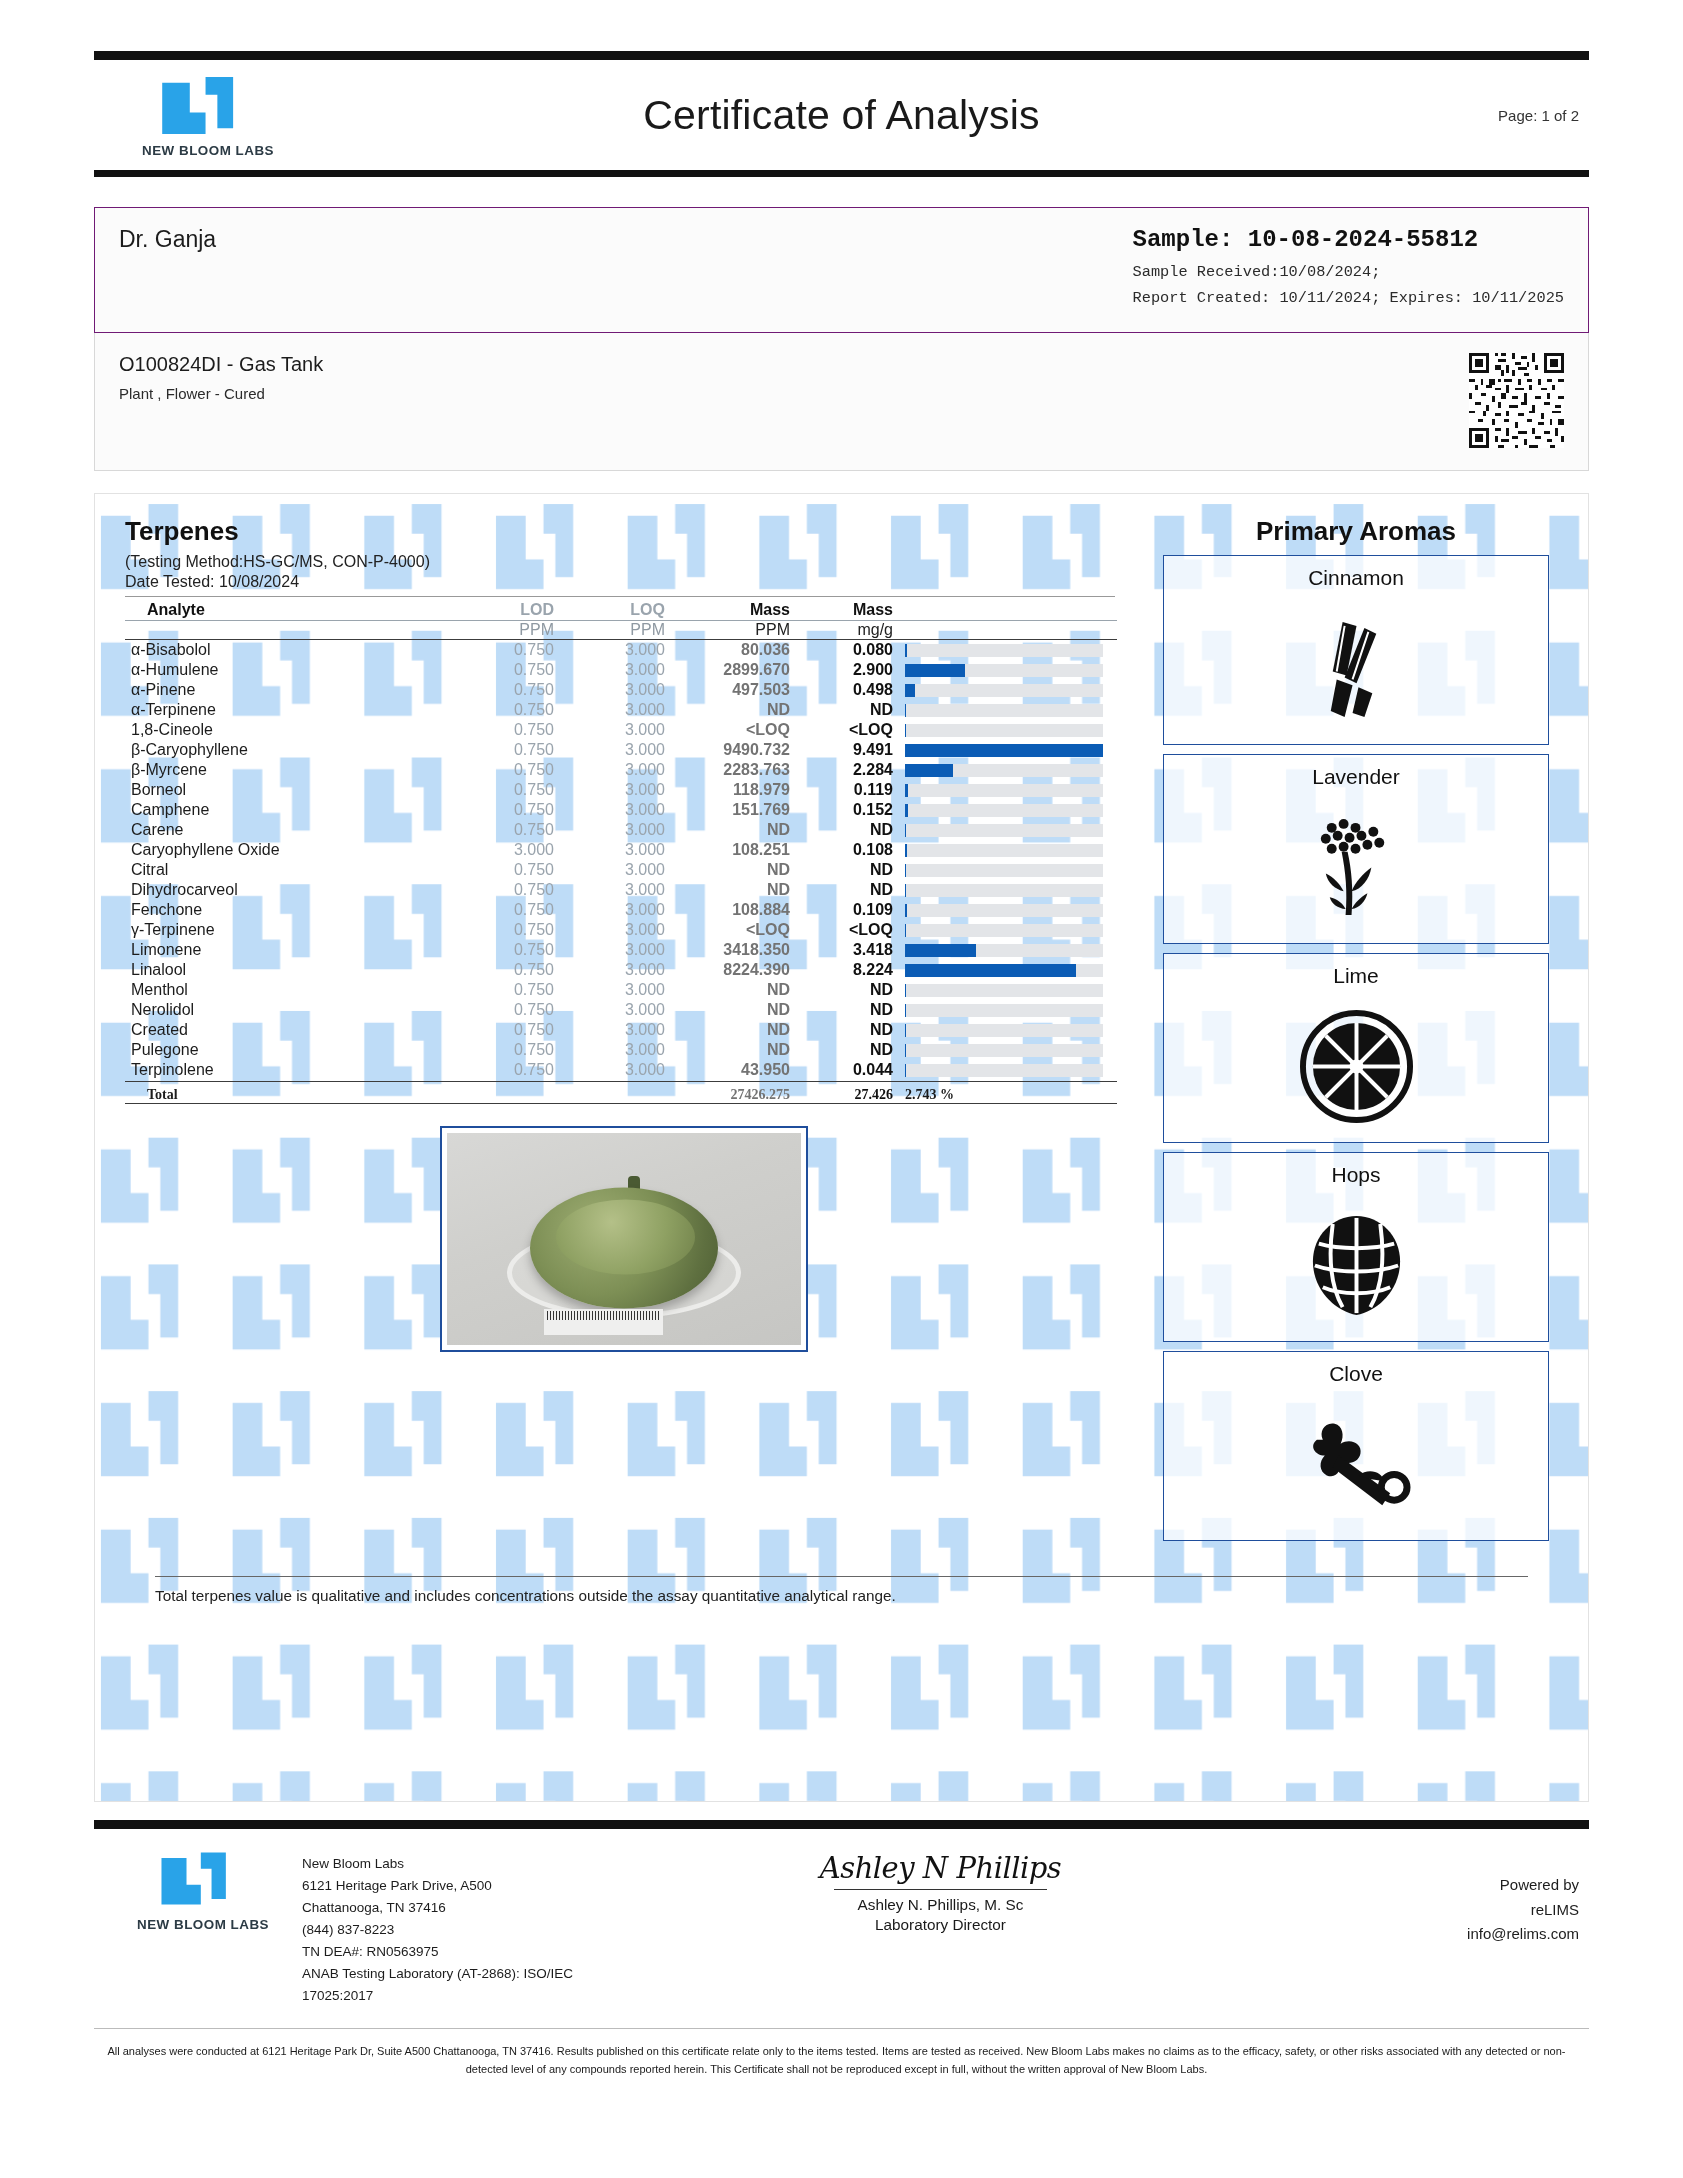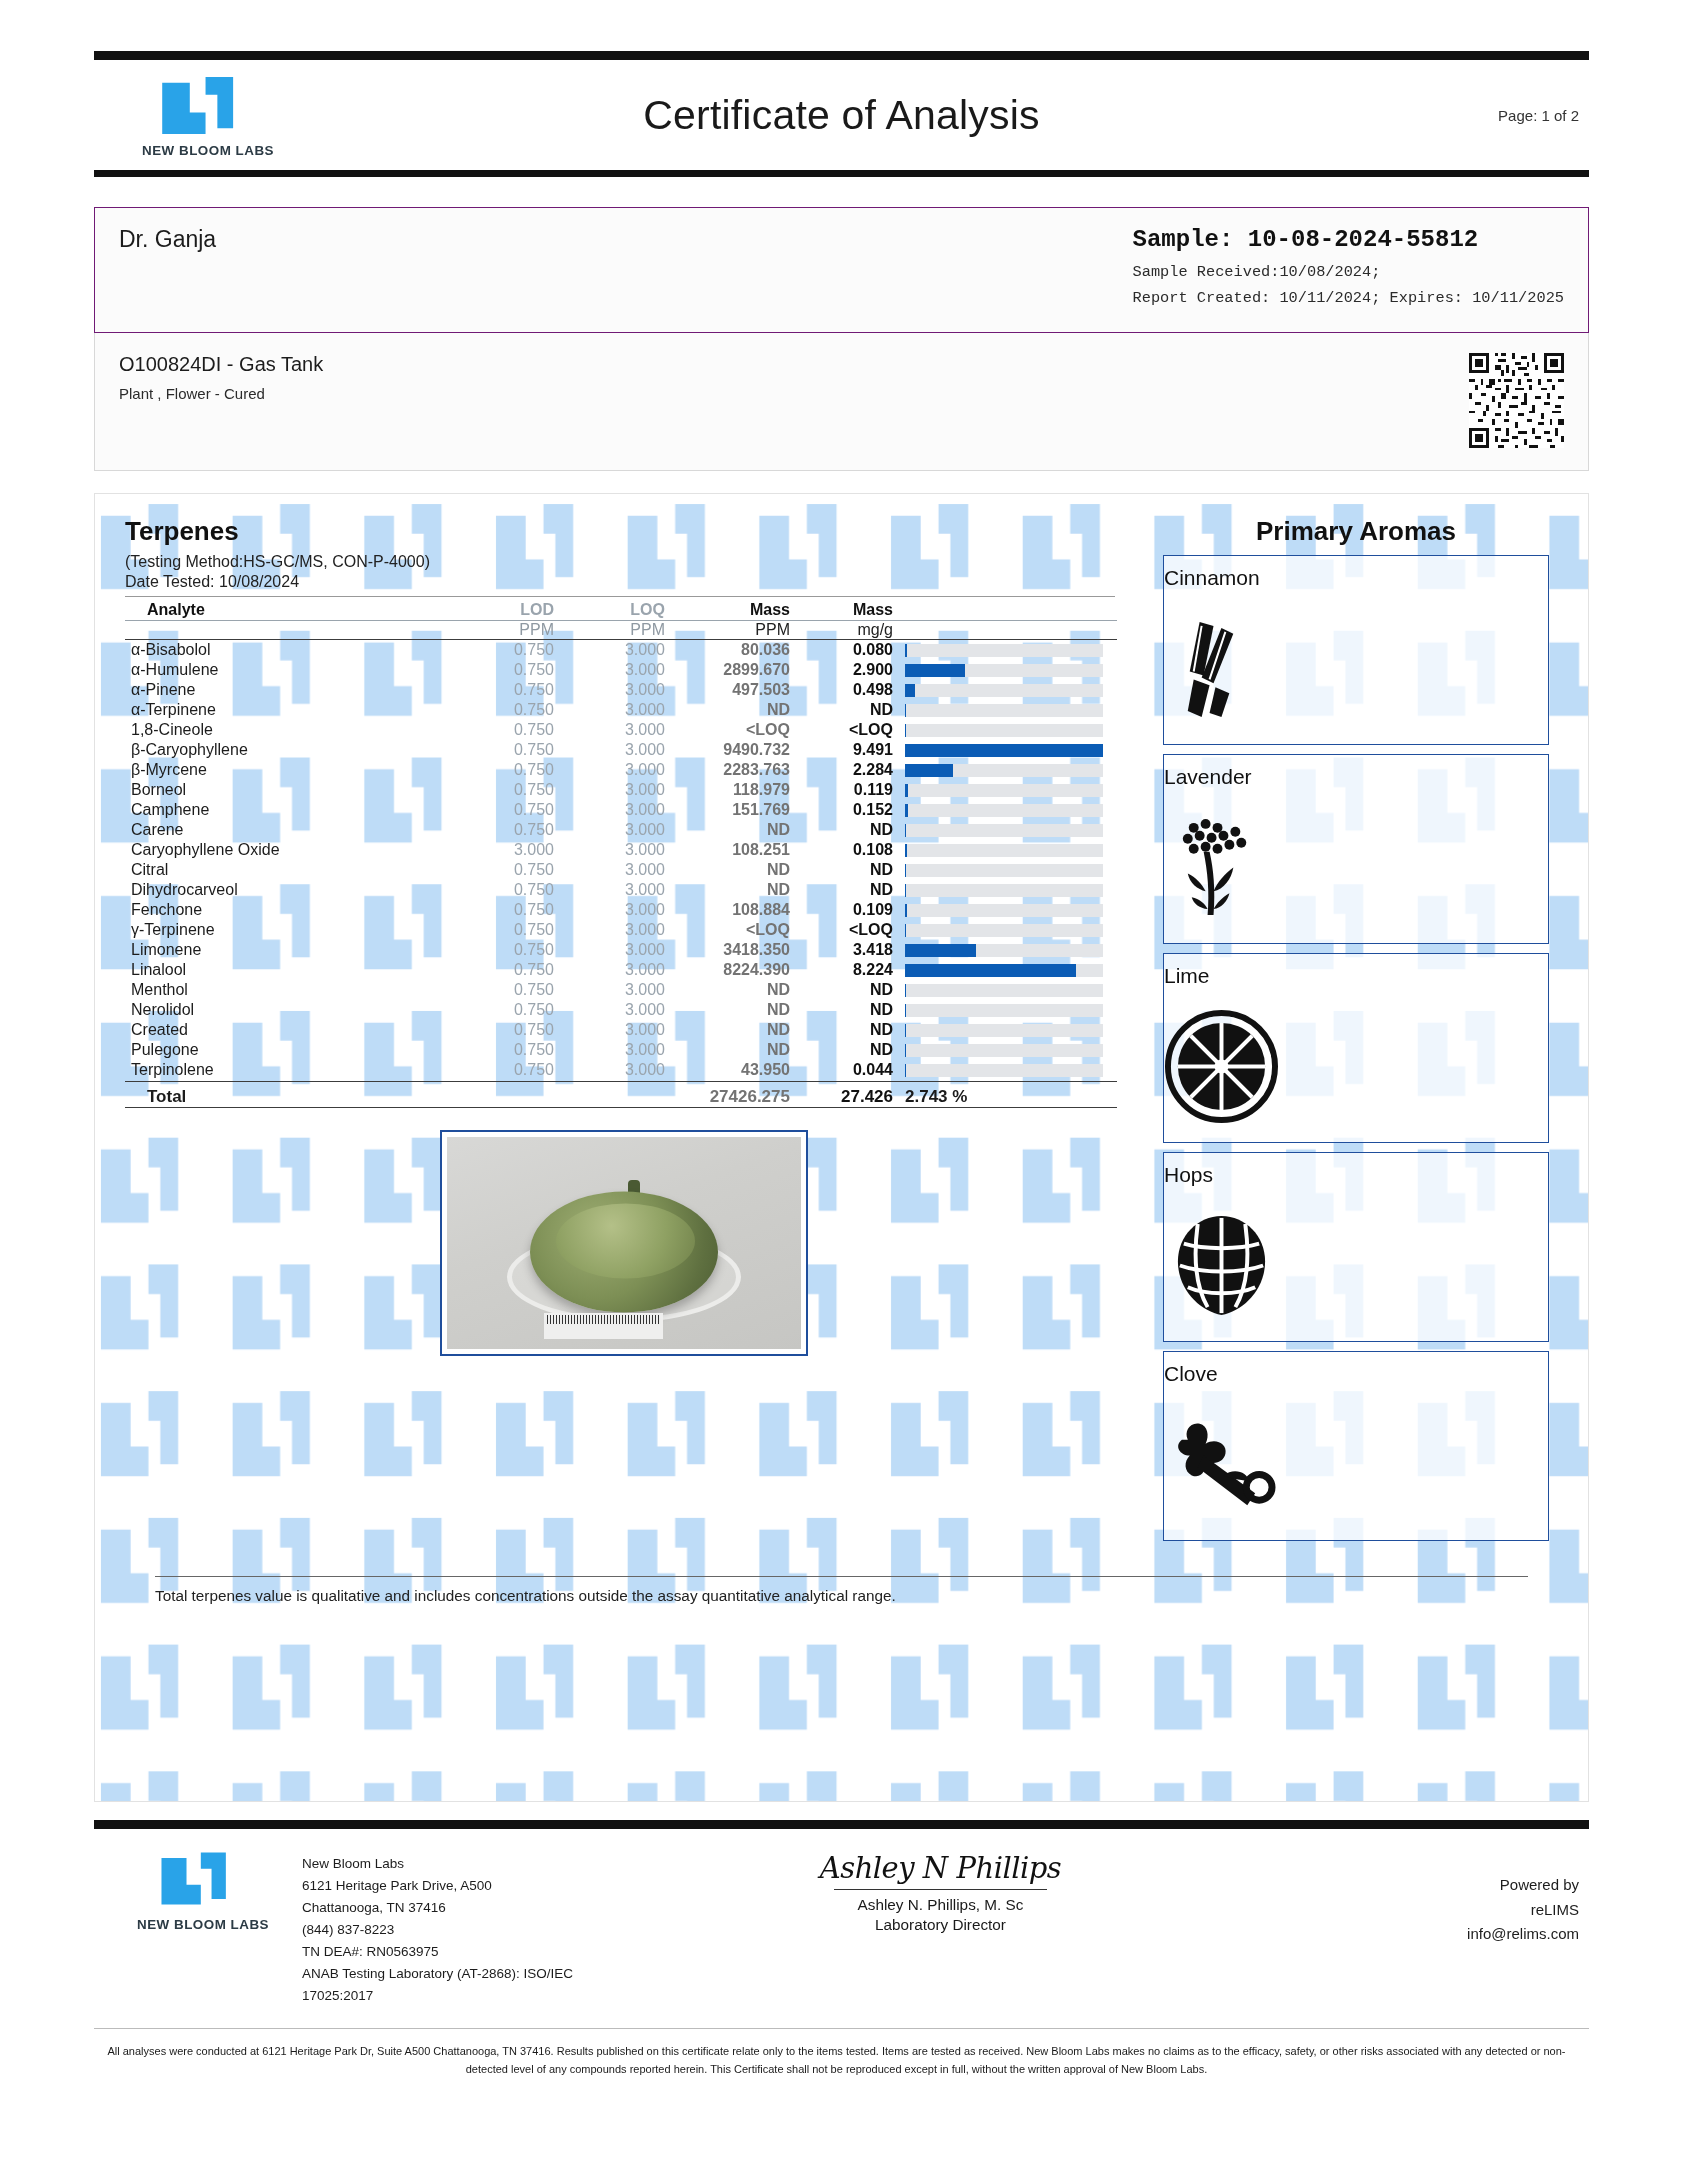--- a/index.html
+++ b/index.html
@@ -113,31 +113,31 @@
   td.analyte { text-align: left; padding-left: 22px; color: #1c1c1c; }
   td.lod, td.loq { text-align: right; color: #9aa4ad; width: 111px; }
   td.mass { text-align: right; font-weight: 700; color: #737373; width: 125px; }
   td.mgg { text-align: right; font-weight: 700; color: #111; width: 103px; }
   td.bar { padding-left: 18px; width: 218px; }
   .bar-track {
     position: relative;
     height: 13px; background: #e3e5e8; width: 198px;
   }
   .bar-fill { position: absolute; left: 0; top: 0; height: 13px; background: #0b5cb5; }
-  tr.total-row td { font-weight: 700; font-size: 17px; padding-top: 5px; }
+  tr.total-row td { font-weight: 700; font-size: 14px; padding-top: 5px; font-family: Liberation Serif, serif; }
   tr.total-row td.analyte { padding-left: 22px; }
   td.pct { text-align: left; padding-left: 18px; font-weight: 700; font-size: 16.3px; }
 
   
   h2.aromas { font-size: 26px; font-weight: 700; margin: 0 0 8px 0; text-align: center; color:#111; }
   .aroma-card {
     border: 1px solid #1f4e9c;
     margin-bottom: 9px;
     height: 190px;
-    display: flex; flex-direction: column; align-items: flex-start;
+    display: flex; flex-direction: column; align-items: center;
     padding-top: 10px;
     background: rgba(255,255,255,0.75);
   }
   .aroma-label { font-size: 21px; color: #111; margin-bottom: 2px; }
   .aroma-icon { flex: 1; display: flex; align-items: center; justify-content: center; }
 
   
   .photo-frame {
     width: 368px; height: 226px;
     border: 2px solid #1f4e9c;

